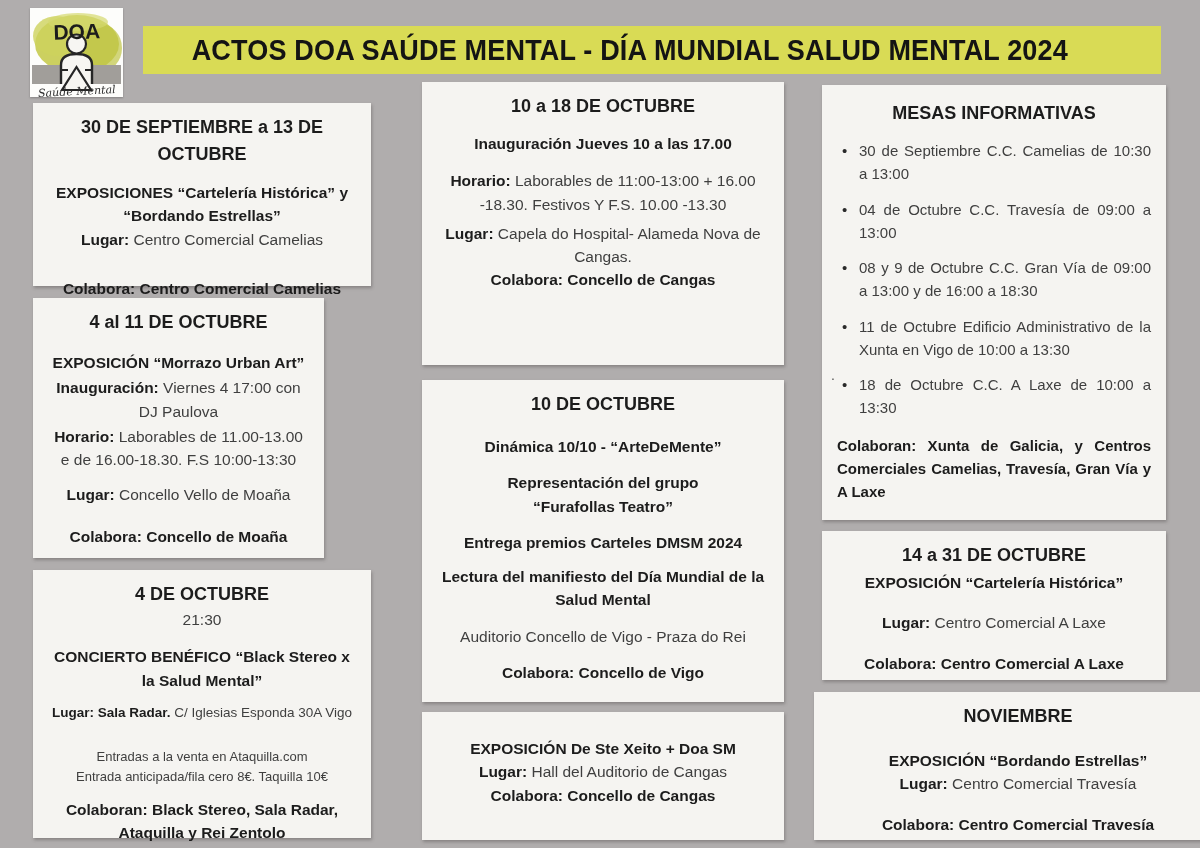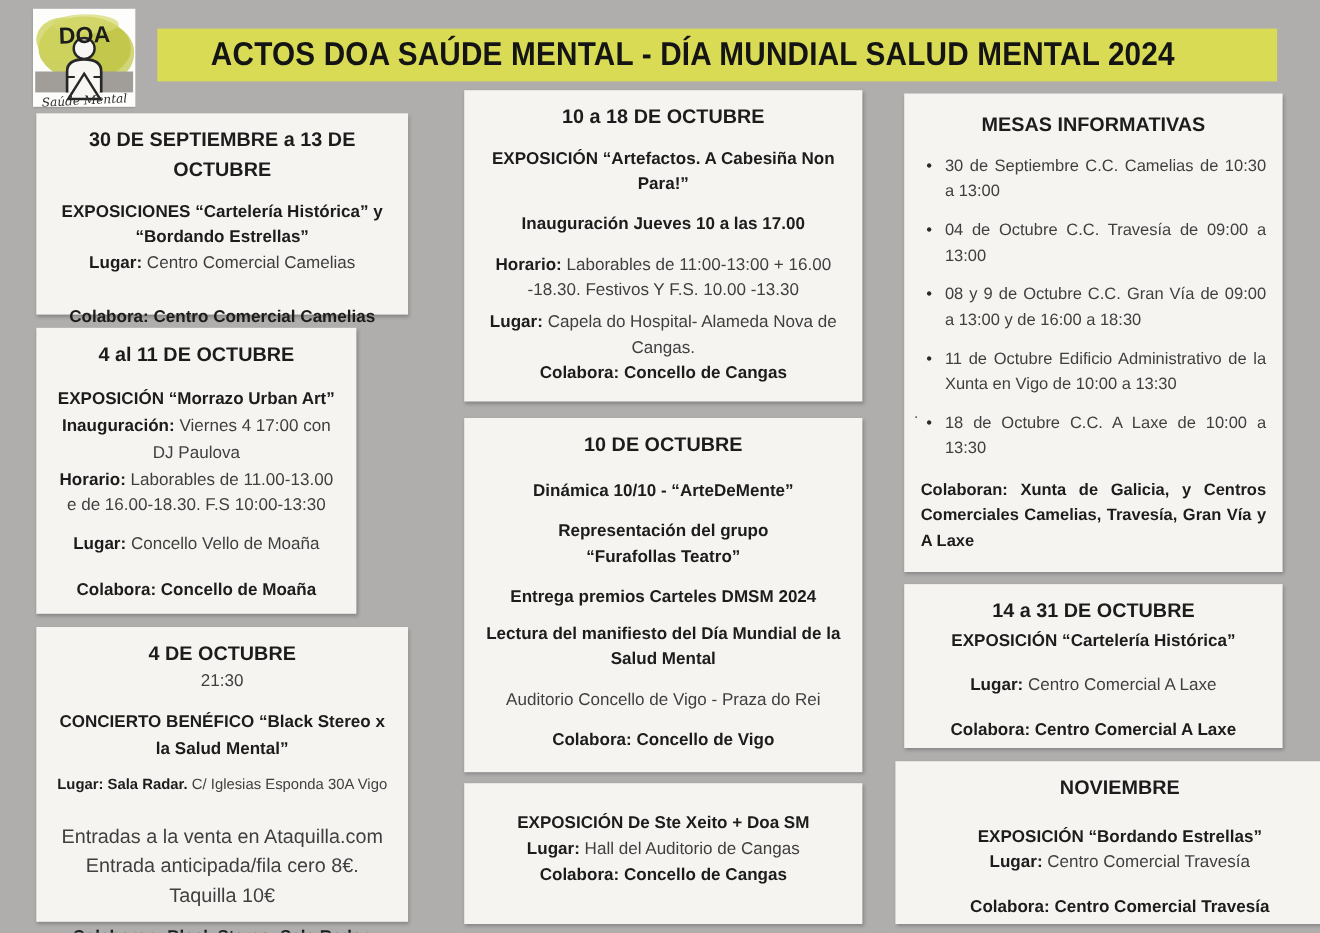--- a/index.html
+++ b/index.html
@@ -17,21 +17,21 @@
     box-shadow:0 1px 2px rgba(0,0,0,.25);}
 
   
   .card{position:absolute;background:#f5f4f1;box-shadow:1px 2px 3px rgba(60,58,58,.35);
     box-sizing:border-box;padding:11px 15px;text-align:center;color:#3f3f3f;
     font-size:15.5px;line-height:1.5;}
   .ttl{font-weight:700;color:#1c1c1c;font-size:18px;}
   .b{font-weight:700;color:#1c1c1c;}
   .ln{margin:0;}
   .sm{font-size:13.5px;}
-  .xs{font-size:18px;}
+  .xs{font-size:13px;}
 
   
   #card-expo-camelias   {left:33px;  top:103px; width:338px; height:183px;}
   #card-expo-morrazo    {left:33px;  top:298px; width:291px; height:260px;}
   #card-concierto       {left:33px;  top:570px; width:338px; height:268px;}
   #card-expo-artefactos {left:422px; top:82px;  width:362px; height:283px;}
   #card-dinamica        {left:422px; top:380px; width:362px; height:322px;}
   #card-expo-stexeito   {left:422px; top:712px; width:362px; height:128px;}
   #card-mesas           {left:822px; top:85px;  width:344px; height:435px; text-align:left;padding-left:15px;}
   #card-expo-laxe       {left:822px; top:531px; width:344px; height:149px;}
@@ -94,21 +94,20 @@
     <div class="ln">21:30</div>
     <div class="ln b" style="margin-top:14px;">CONCIERTO BENÉFICO “Black Stereo x la Salud Mental”</div>
     <div class="ln sm" style="margin-top:11px;"><span class="b">Lugar: Sala Radar.</span> <span>C/ Iglesias Esponda 30A Vigo</span></div>
     <div class="ln xs" style="margin-top:24px;">Entradas a la venta en Ataquilla.com</div>
     <div class="ln xs">Entrada anticipada/fila cero 8€. Taquilla 10€</div>
     <div class="ln b" style="margin-top:12px;">Colaboran: Black Stereo, Sala Radar, Ataquilla y Rei Zentolo</div>
   </div>
 
   <div class="card" id="card-expo-artefactos">
     <div class="ln ttl">10 a 18 DE OCTUBRE</div>
-    <div class="ln b" style="margin-top:13px;">EXPOSICIÓN “Artefactos. A Cabesiña Non Para!”</div>
     <div class="ln b" style="margin-top:12px;">Inauguración Jueves 10 a las 17.00</div>
     <div class="ln" style="margin-top:14px;"><span class="b">Horario:</span> <span>Laborables de 11:00-13:00 + 16.00 -18.30. Festivos Y F.S. 10.00 -13.30</span></div>
     <div class="ln" style="margin-top:6px;"><span class="b">Lugar:</span> <span>Capela do Hospital- Alameda Nova de Cangas.</span></div>
     <div class="ln b">Colabora: Concello de Cangas</div>
   </div>
 
   <div class="card" id="card-dinamica">
     <div class="ln ttl">10 DE OCTUBRE</div>
     <div class="ln b" style="margin-top:17px;">Dinámica 10/10 - “ArteDeMente”</div>
     <div class="ln b narrow" style="margin-top:13px;">Representación del grupo “Furafollas Teatro”</div>

